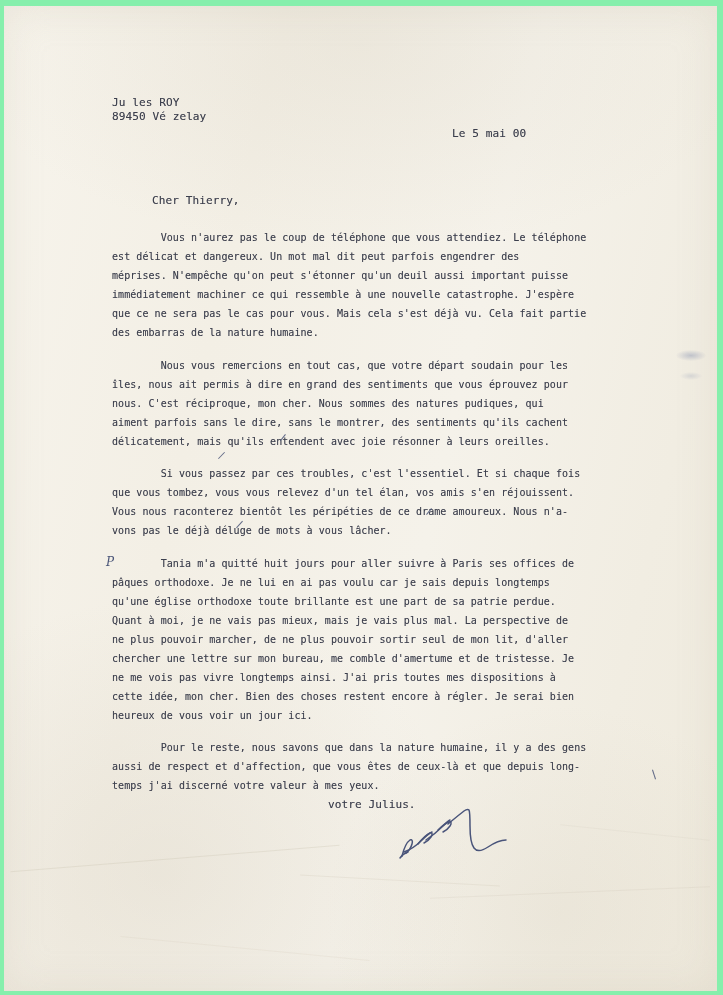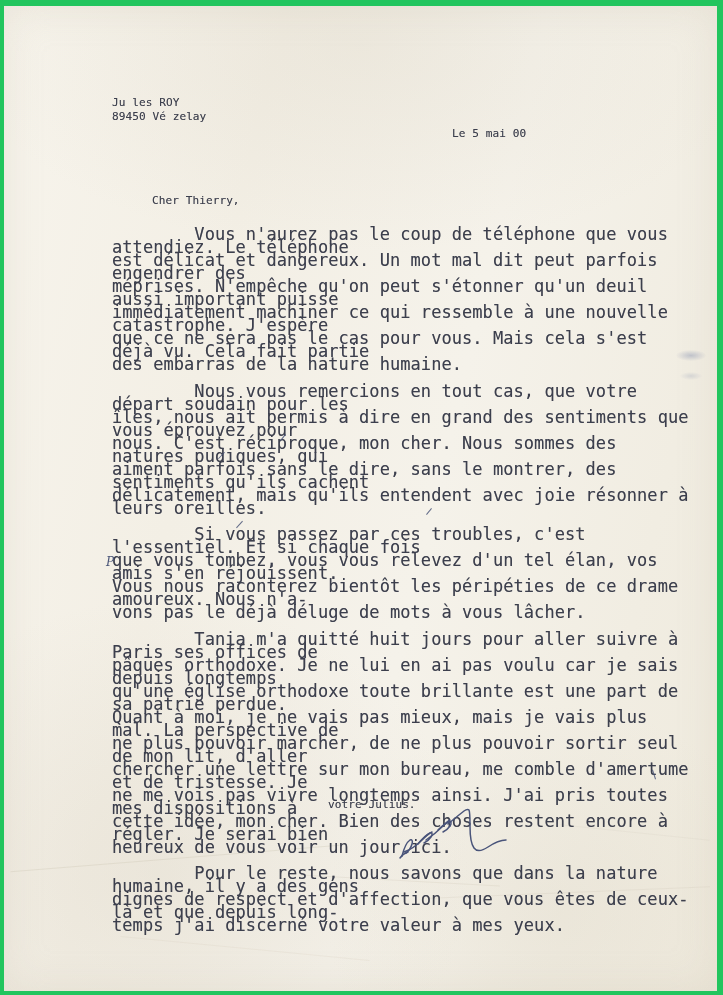--- a/index.html
+++ b/index.html
@@ -6,21 +6,21 @@
     margin: 0;
     padding: 0;
     background: #ffffff;
   }
 
   #page {
     position: relative;
     width: 723px;
     height: 995px;
     overflow: hidden;
-    background: #22c55e;
+    background: #86efac;
     font-family: "DejaVu Sans Mono", "Liberation Mono", monospace;
   }
 
   
   .sheet {
     position: absolute;
     left: 4px;
     top: 6px;
     width: 713px;
     height: 985px;
@@ -71,22 +71,22 @@
   }
 
   #header-block { left: 112px; top: 96px; }
   #date-block   { left: 452px; top: 127px; }
   #salutation   { left: 152px; top: 194px; }
 
   #body { position: absolute; left: 112px; top: 228px; width: 580px; }
 
   .para {
     color: #3c3f4d;
-    font-size: 17px;
-    line-height: 13px;
+    font-size: 10px;
+    line-height: 19px;
     letter-spacing: 0.06px;
     white-space: pre-wrap;
     margin: 0 0 13.6px 0;
     text-shadow: 0 0 0.6px rgba(60,63,77,0.42);
   }
 
   #closing-block { position: absolute; left: 328px; top: 798px; }
 
   
   .penmark { position: absolute; pointer-events: none; }
@@ -158,21 +158,21 @@
     <p class="para">        Tania m'a quitté huit jours pour aller suivre à Paris ses offices de
 pâques orthodoxe. Je ne lui en ai pas voulu car je sais depuis longtemps
 qu'une église orthodoxe toute brillante est une part de sa patrie perdue.
 Quant à moi, je ne vais pas mieux, mais je vais plus mal. La perspective de
 ne plus pouvoir marcher, de ne plus pouvoir sortir seul de mon lit, d'aller
 chercher une lettre sur mon bureau, me comble d'amertume et de tristesse. Je
 ne me vois pas vivre longtemps ainsi. J'ai pris toutes mes dispositions à
 cette idée, mon cher. Bien des choses restent encore à régler. Je serai bien
 heureux de vous voir un jour ici.</p>
     <p class="para">        Pour le reste, nous savons que dans la nature humaine, il y a des gens
-dignes de respect et d'affection, que vous êtes de ceux-là et que depuis long-
+aussi de respect et d'affection, que vous êtes de ceux-là et que depuis long-
 temps j'ai discerné votre valeur à mes yeux.</p>
   </div>
 
   <div class="penmark" id="margin-P">P</div>
 
   <div class="stroke" id="stroke-elevations"></div>
   <div class="stroke" id="stroke-veillez"></div>
   <div class="stroke" id="stroke-elan"></div>
   <div class="stroke" id="stroke-raconterez"></div>
   <div class="stroke" id="stroke-facon"></div>

